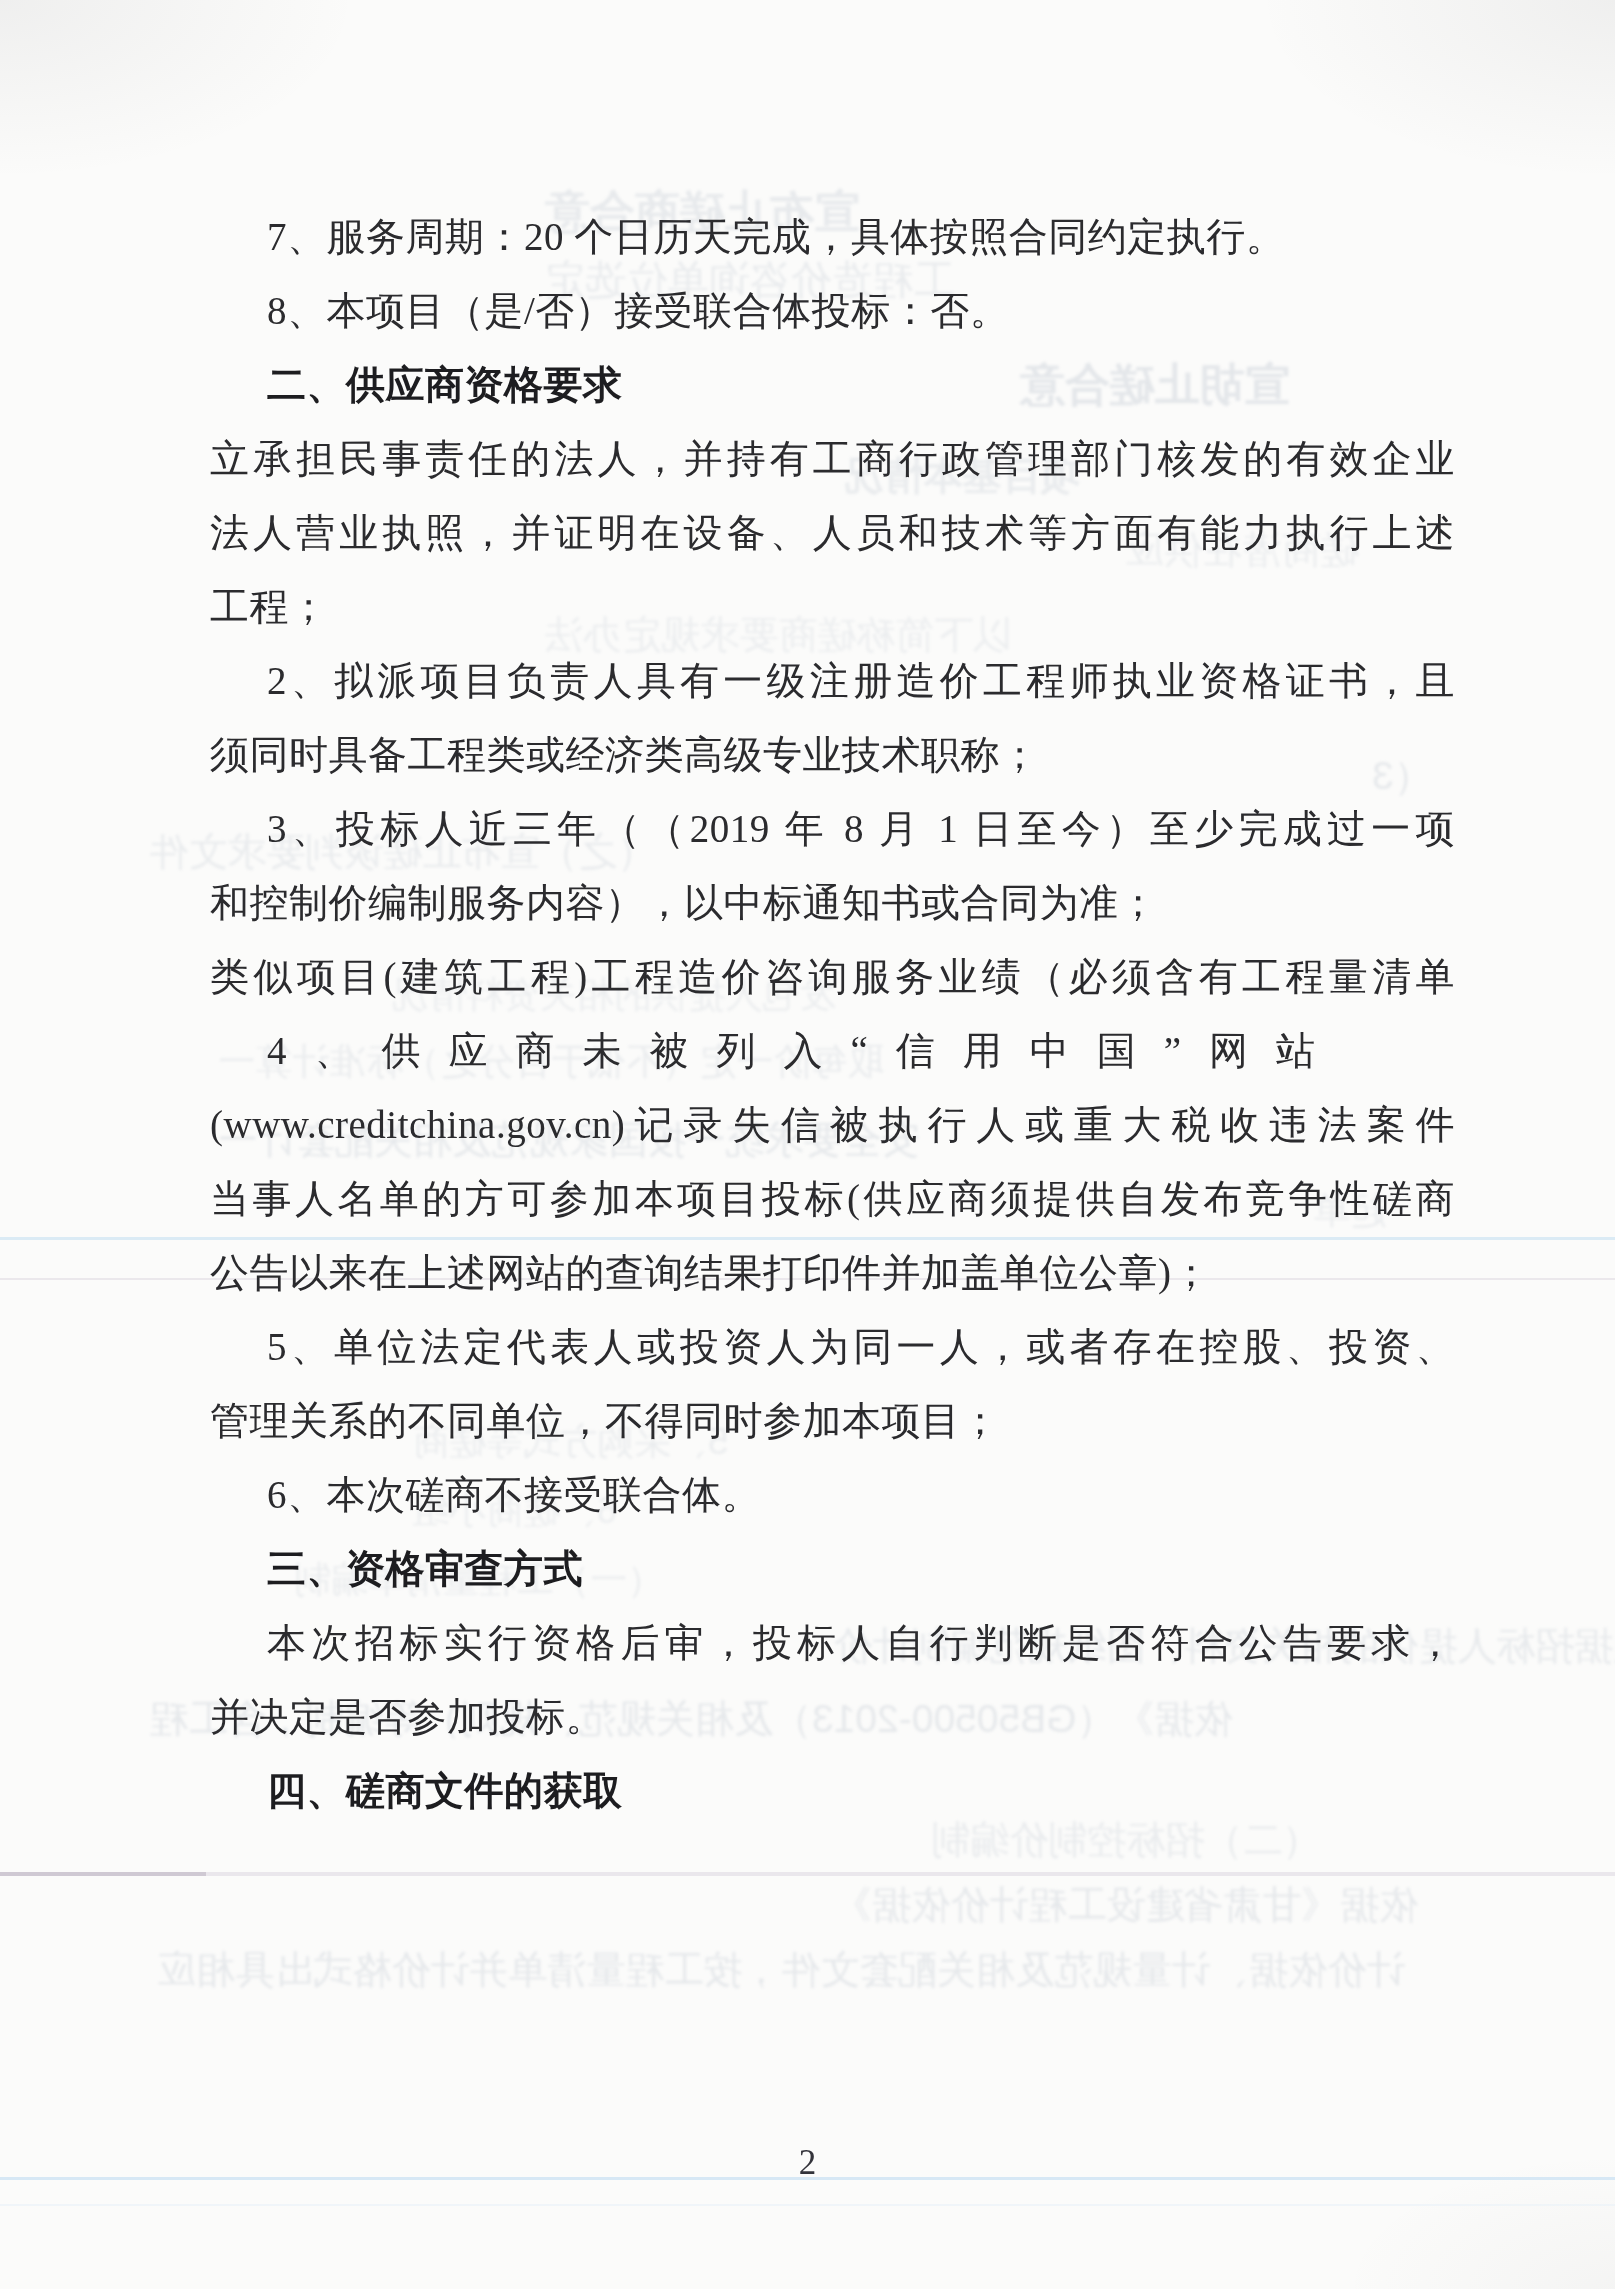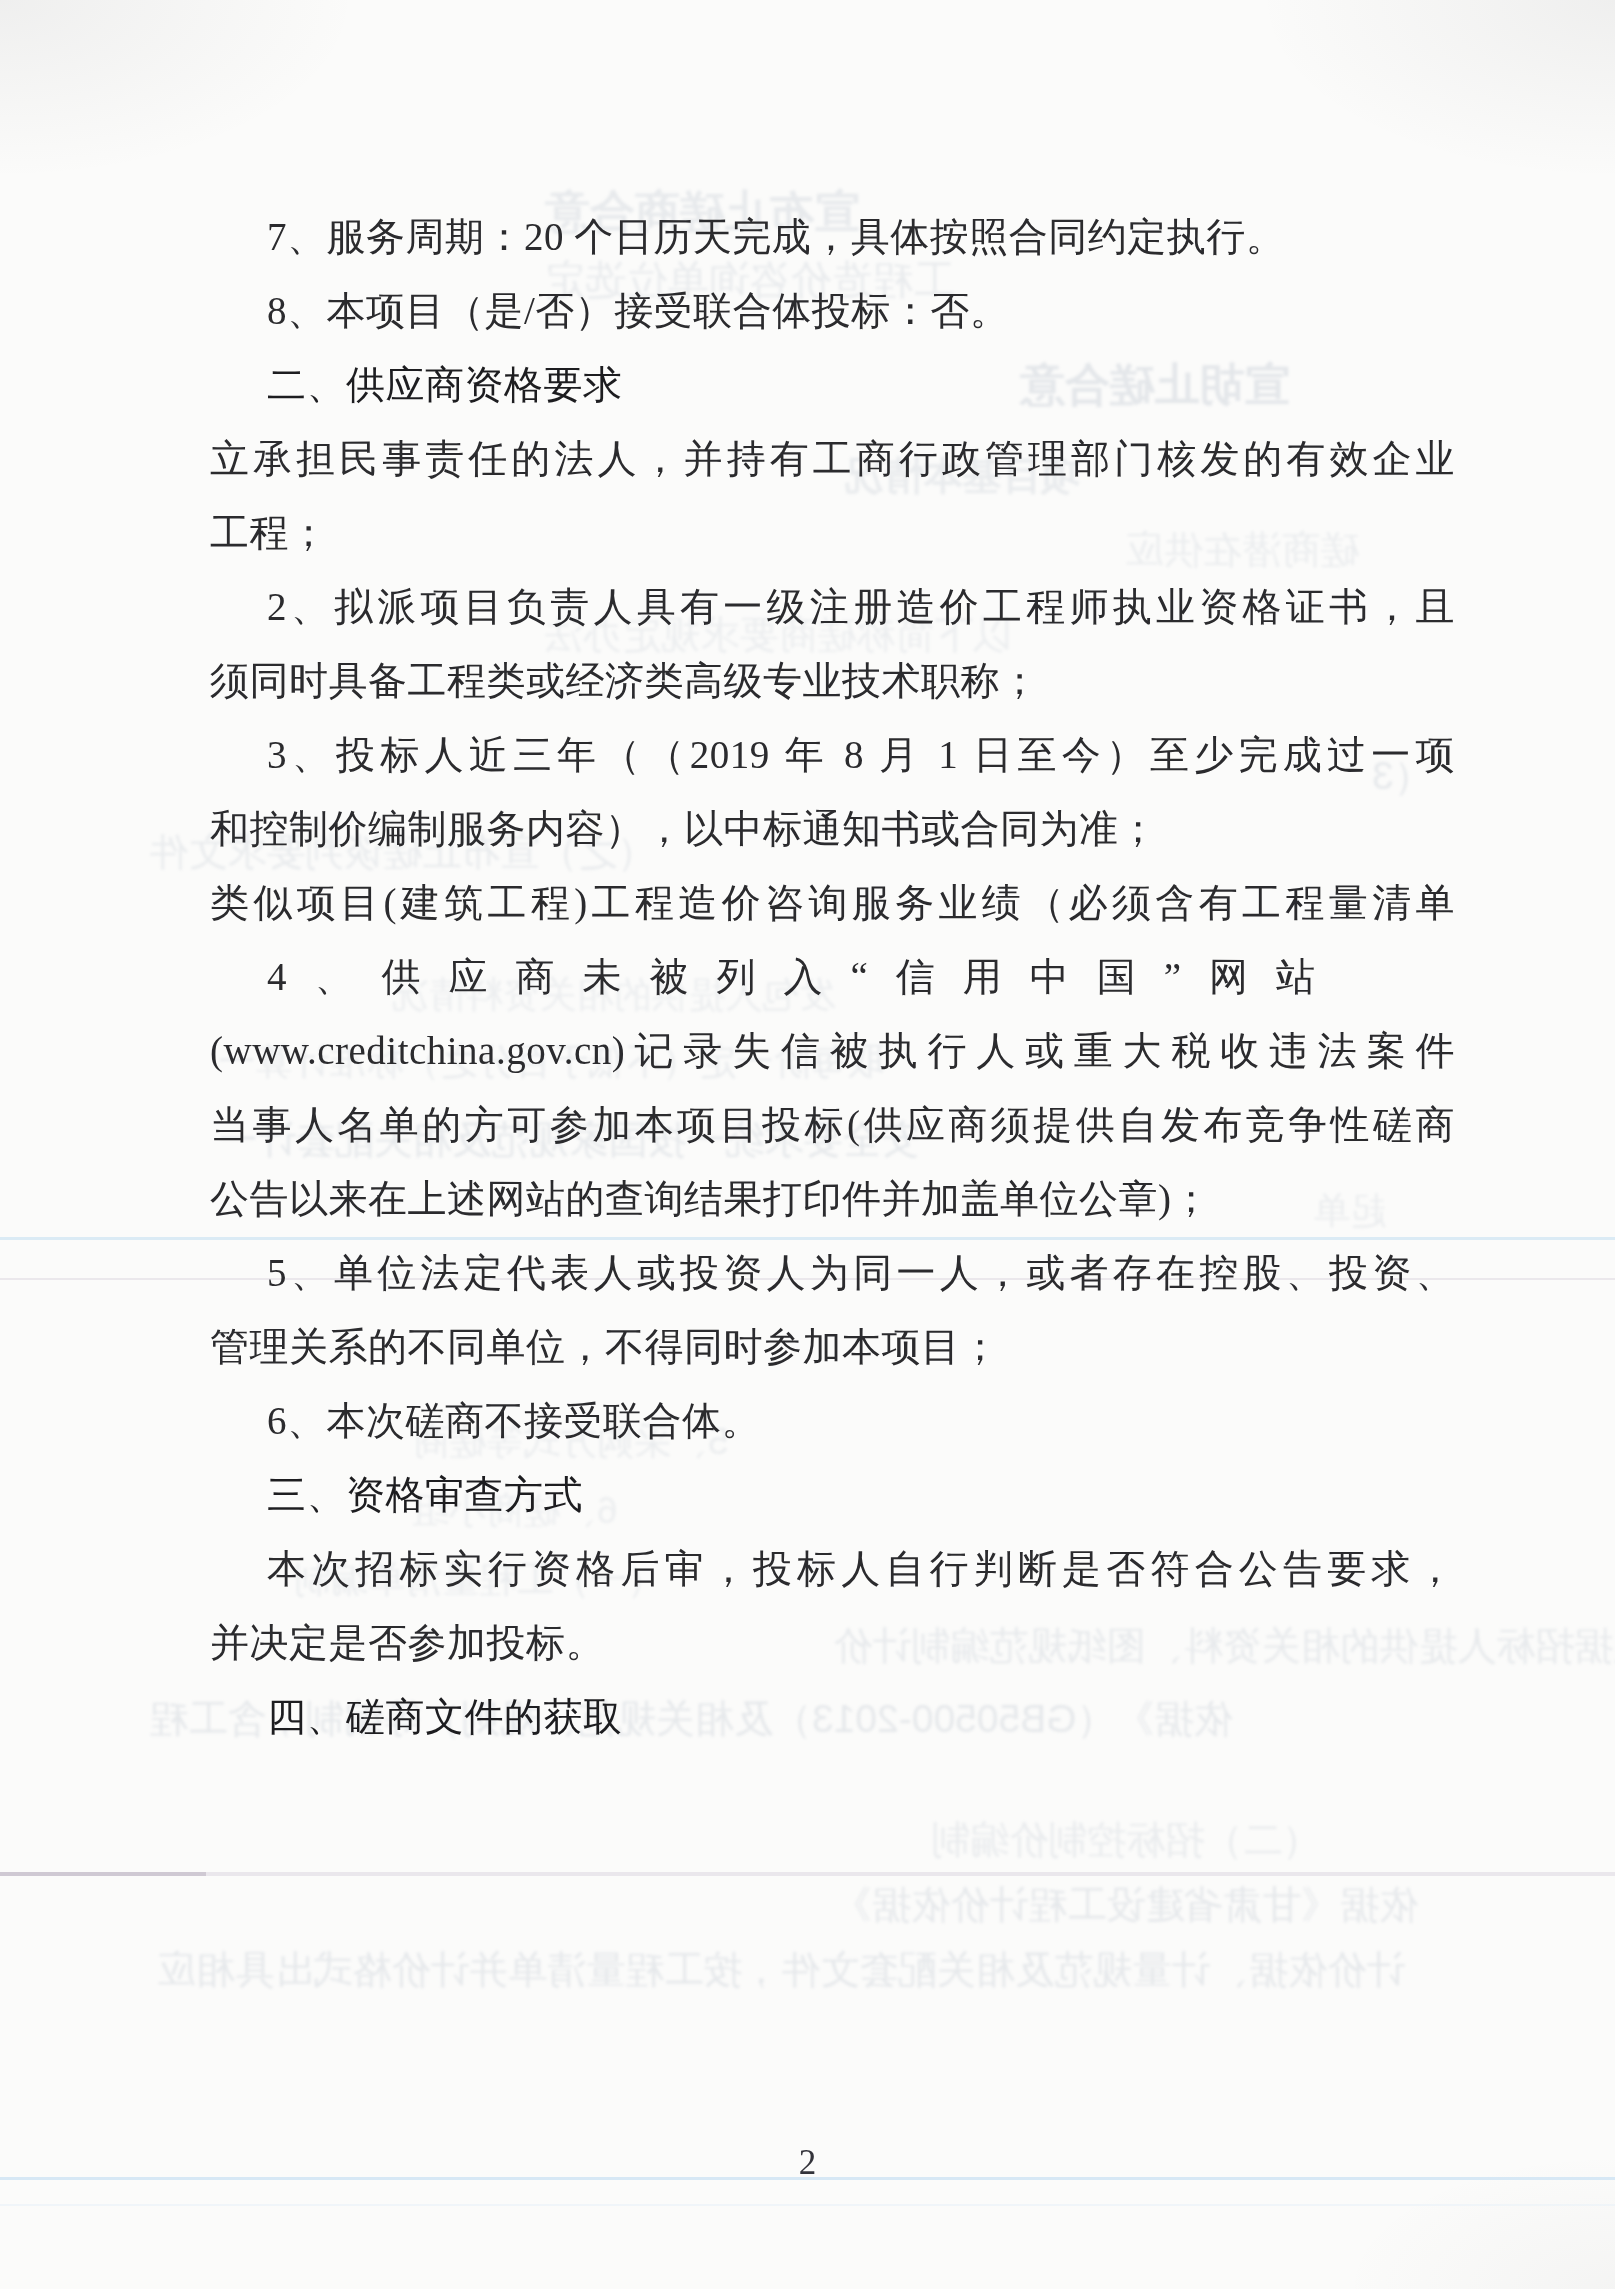--- a/index.html
+++ b/index.html
@@ -42,21 +42,21 @@
     white-space:nowrap;
   }
   .line.fill{
     white-space:normal;
     text-align:justify;
     text-align-last:justify;
   }
   .line.indent{text-indent:57px;}
   .line.heading{
     font-family:"Liberation Sans","DejaVu Sans",sans-serif;
-    font-weight:400;
+    font-weight:700;
     color:#1d1d20;
   }
   .line.spread{letter-spacing:28px;white-space:nowrap;}
   .page-number{
     position:absolute;
     left:0;right:0;top:2143px;
     text-align:center;
     font-size:35px;
     color:#33333a;
   }
@@ -96,20 +96,21 @@
       <div class="ghost" style="left: 931px; top: 1813px; font-size: 39px; opacity: 0.18;">（二）招标控制价编制</div>
       <div class="ghost" style="left: 833px; top: 1878px; font-size: 39px; opacity: 0.22;">依据《甘肃省建设工程计价依据》</div>
       <div class="ghost" style="left: 157px; top: 1943px; font-size: 39px; opacity: 0.22;">计价依据、计量规范及相关配套文件，按工程量清单并计价格式出具相应</div>
     </div>
 
   <div class="textblock" id="textblock">
       <div class="line indent">7、服务周期：20 个日历天完成，具体按照合同约定执行。</div>
       <div class="line indent">8、本项目（是/否）接受联合体投标：否。</div>
       <div class="line indent heading">二、供应商资格要求</div>
       <div class="line fill">立承担民事责任的法人，并持有工商行政管理部门核发的有效企业</div>
+      <div class="line fill">法人营业执照，并证明在设备、人员和技术等方面有能力执行上述</div>
       <div class="line">工程；</div>
       <div class="line indent fill">2、拟派项目负责人具有一级注册造价工程师执业资格证书，且</div>
       <div class="line">须同时具备工程类或经济类高级专业技术职称；</div>
       <div class="line indent fill">3、投标人近三年（（2019 年 8 月 1 日至今）至少完成过一项</div>
       <div class="line">和控制价编制服务内容），以中标通知书或合同为准；</div>
       <div class="line fill">类似项目(建筑工程)工程造价咨询服务业绩（必须含有工程量清单</div>
       <div class="line indent spread">4、供应商未被列入“信用中国”网站</div>
       <div class="line fill">(www.creditchina.gov.cn)记录失信被执行人或重大税收违法案件</div>
       <div class="line fill">当事人名单的方可参加本项目投标(供应商须提供自发布竞争性磋商</div>
       <div class="line">公告以来在上述网站的查询结果打印件并加盖单位公章)；</div>

